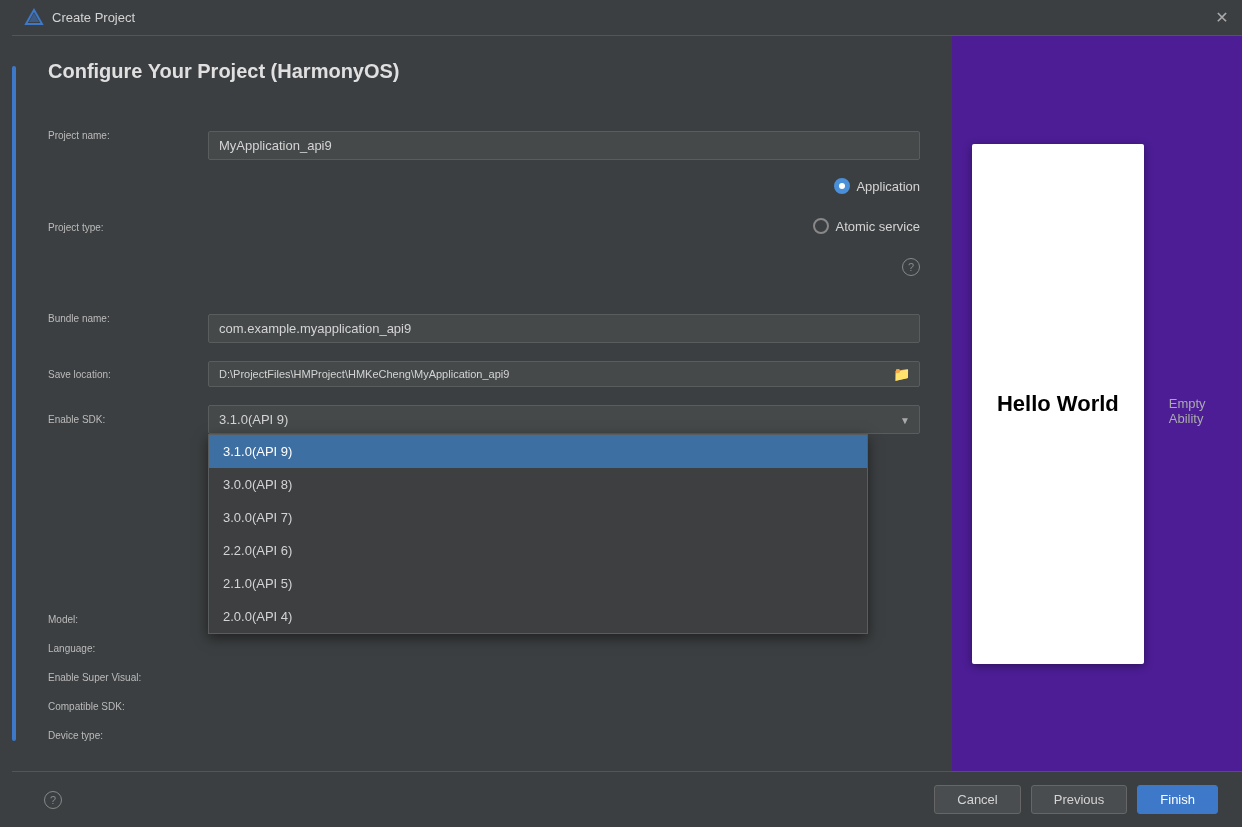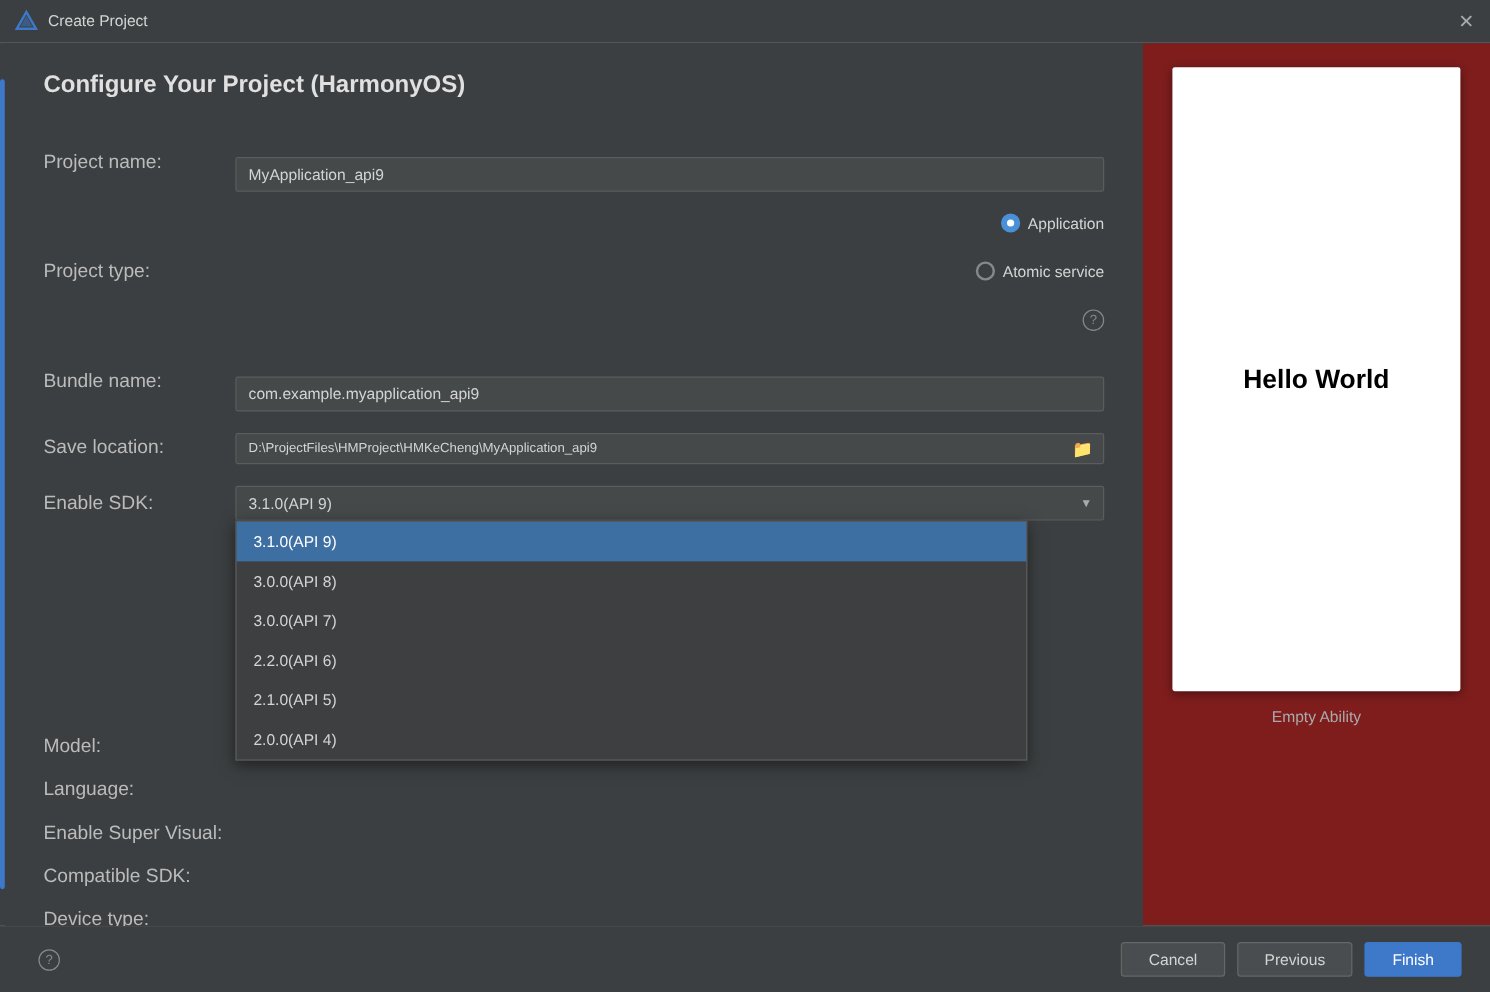--- a/index.html
+++ b/index.html
@@ -16,20 +16,21 @@
       overflow: hidden;
     }
 
     .dialog {
       width: 1242px;
       height: 827px;
       background: #3c3f41;
       display: flex;
       flex-direction: column;
       position: relative;
+      padding-left: 12px;
     }
 
     .title-bar {
       display: flex;
       align-items: center;
       padding: 6px 12px;
       background: #3c3f41;
       border-bottom: 1px solid #555;
       height: 36px;
       flex-shrink: 0;
@@ -66,26 +67,27 @@
 
     .left-panel {
       flex: 1;
       padding: 24px 32px;
       overflow-y: auto;
       background: #3c3f41;
     }
 
     .right-panel {
       width: 290px;
-      background: #7f1d1d;
-      display: flex;
-      flex-direction: column;
+      background: #4c1d95;
+      display: flex;
+      flex-direction: row;
       align-items: center;
       padding: 20px;
       flex-shrink: 0;
+      gap: 25px;
     }
 
     .preview-card {
       width: 240px;
       height: 520px;
       background: white;
       border-radius: 2px;
       display: flex;
       align-items: center;
       justify-content: center;
@@ -114,21 +116,21 @@
     .form-row {
       display: flex;
       align-items: center;
       margin-bottom: 18px;
       position: relative;
     }
 
     .form-label {
       width: 160px;
       color: #bbb;
-      font-size: 16px;
+      font-size: 10px;
       flex-shrink: 0;
     }
 
     .form-control {
       flex: 1;
     }
 
     .text-input {
       width: 100%;
       background: #45494a;

